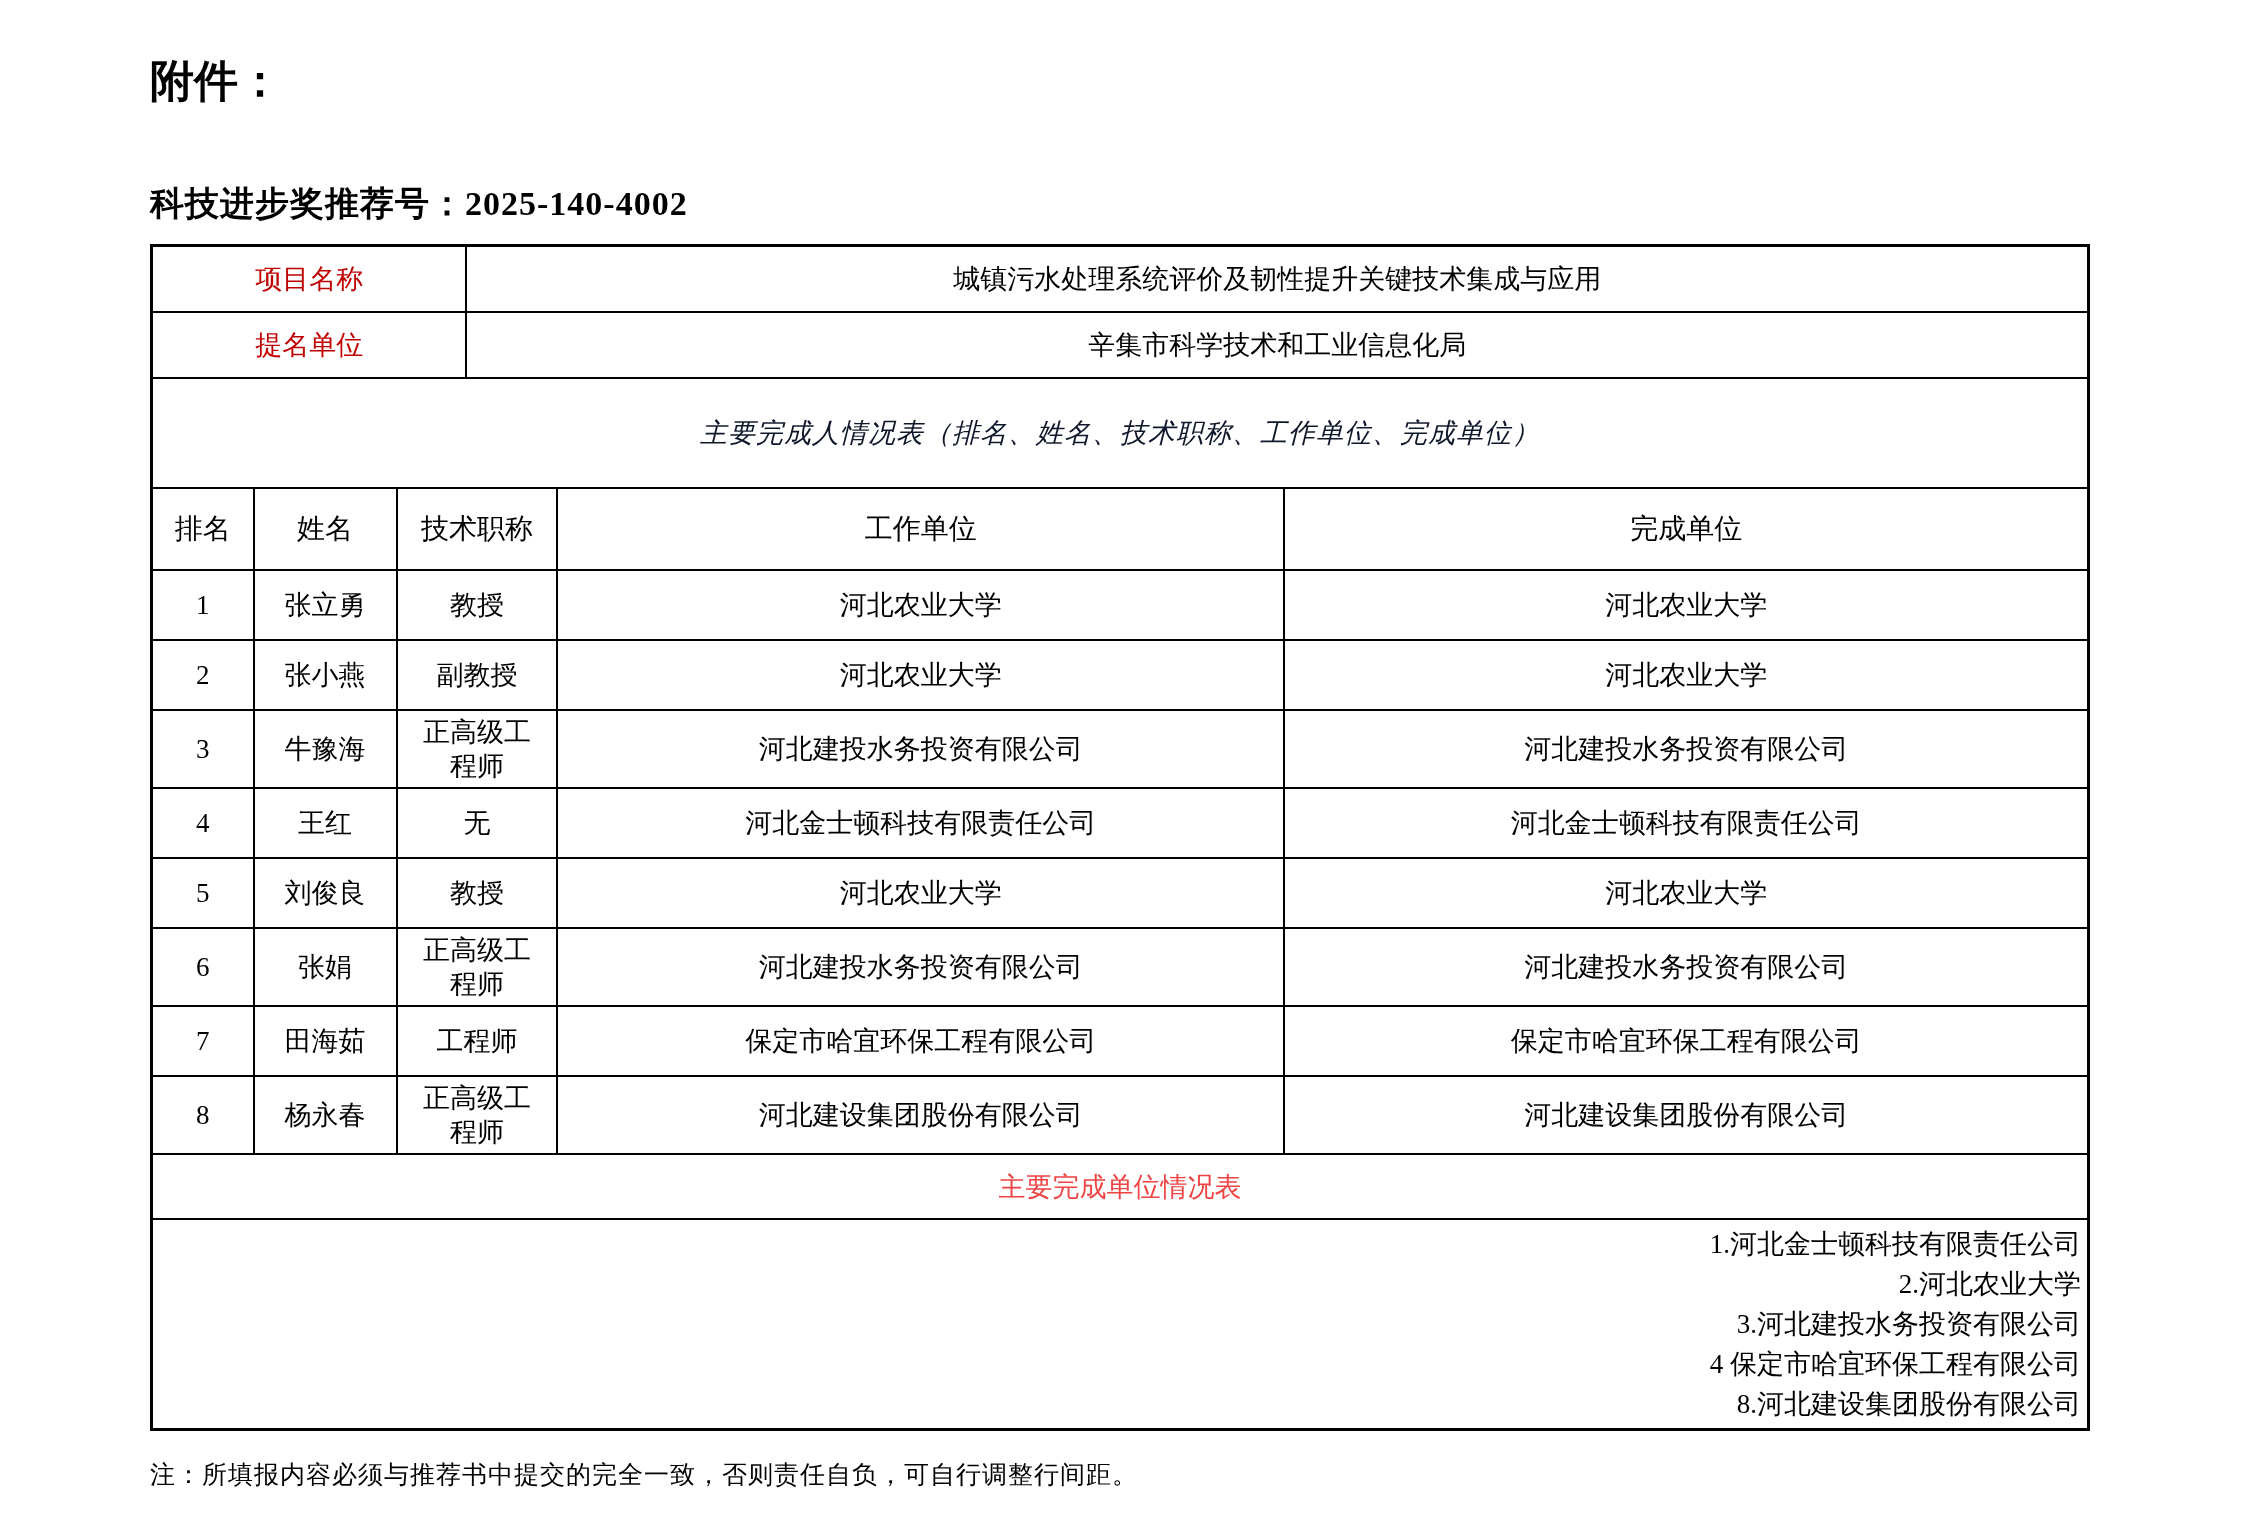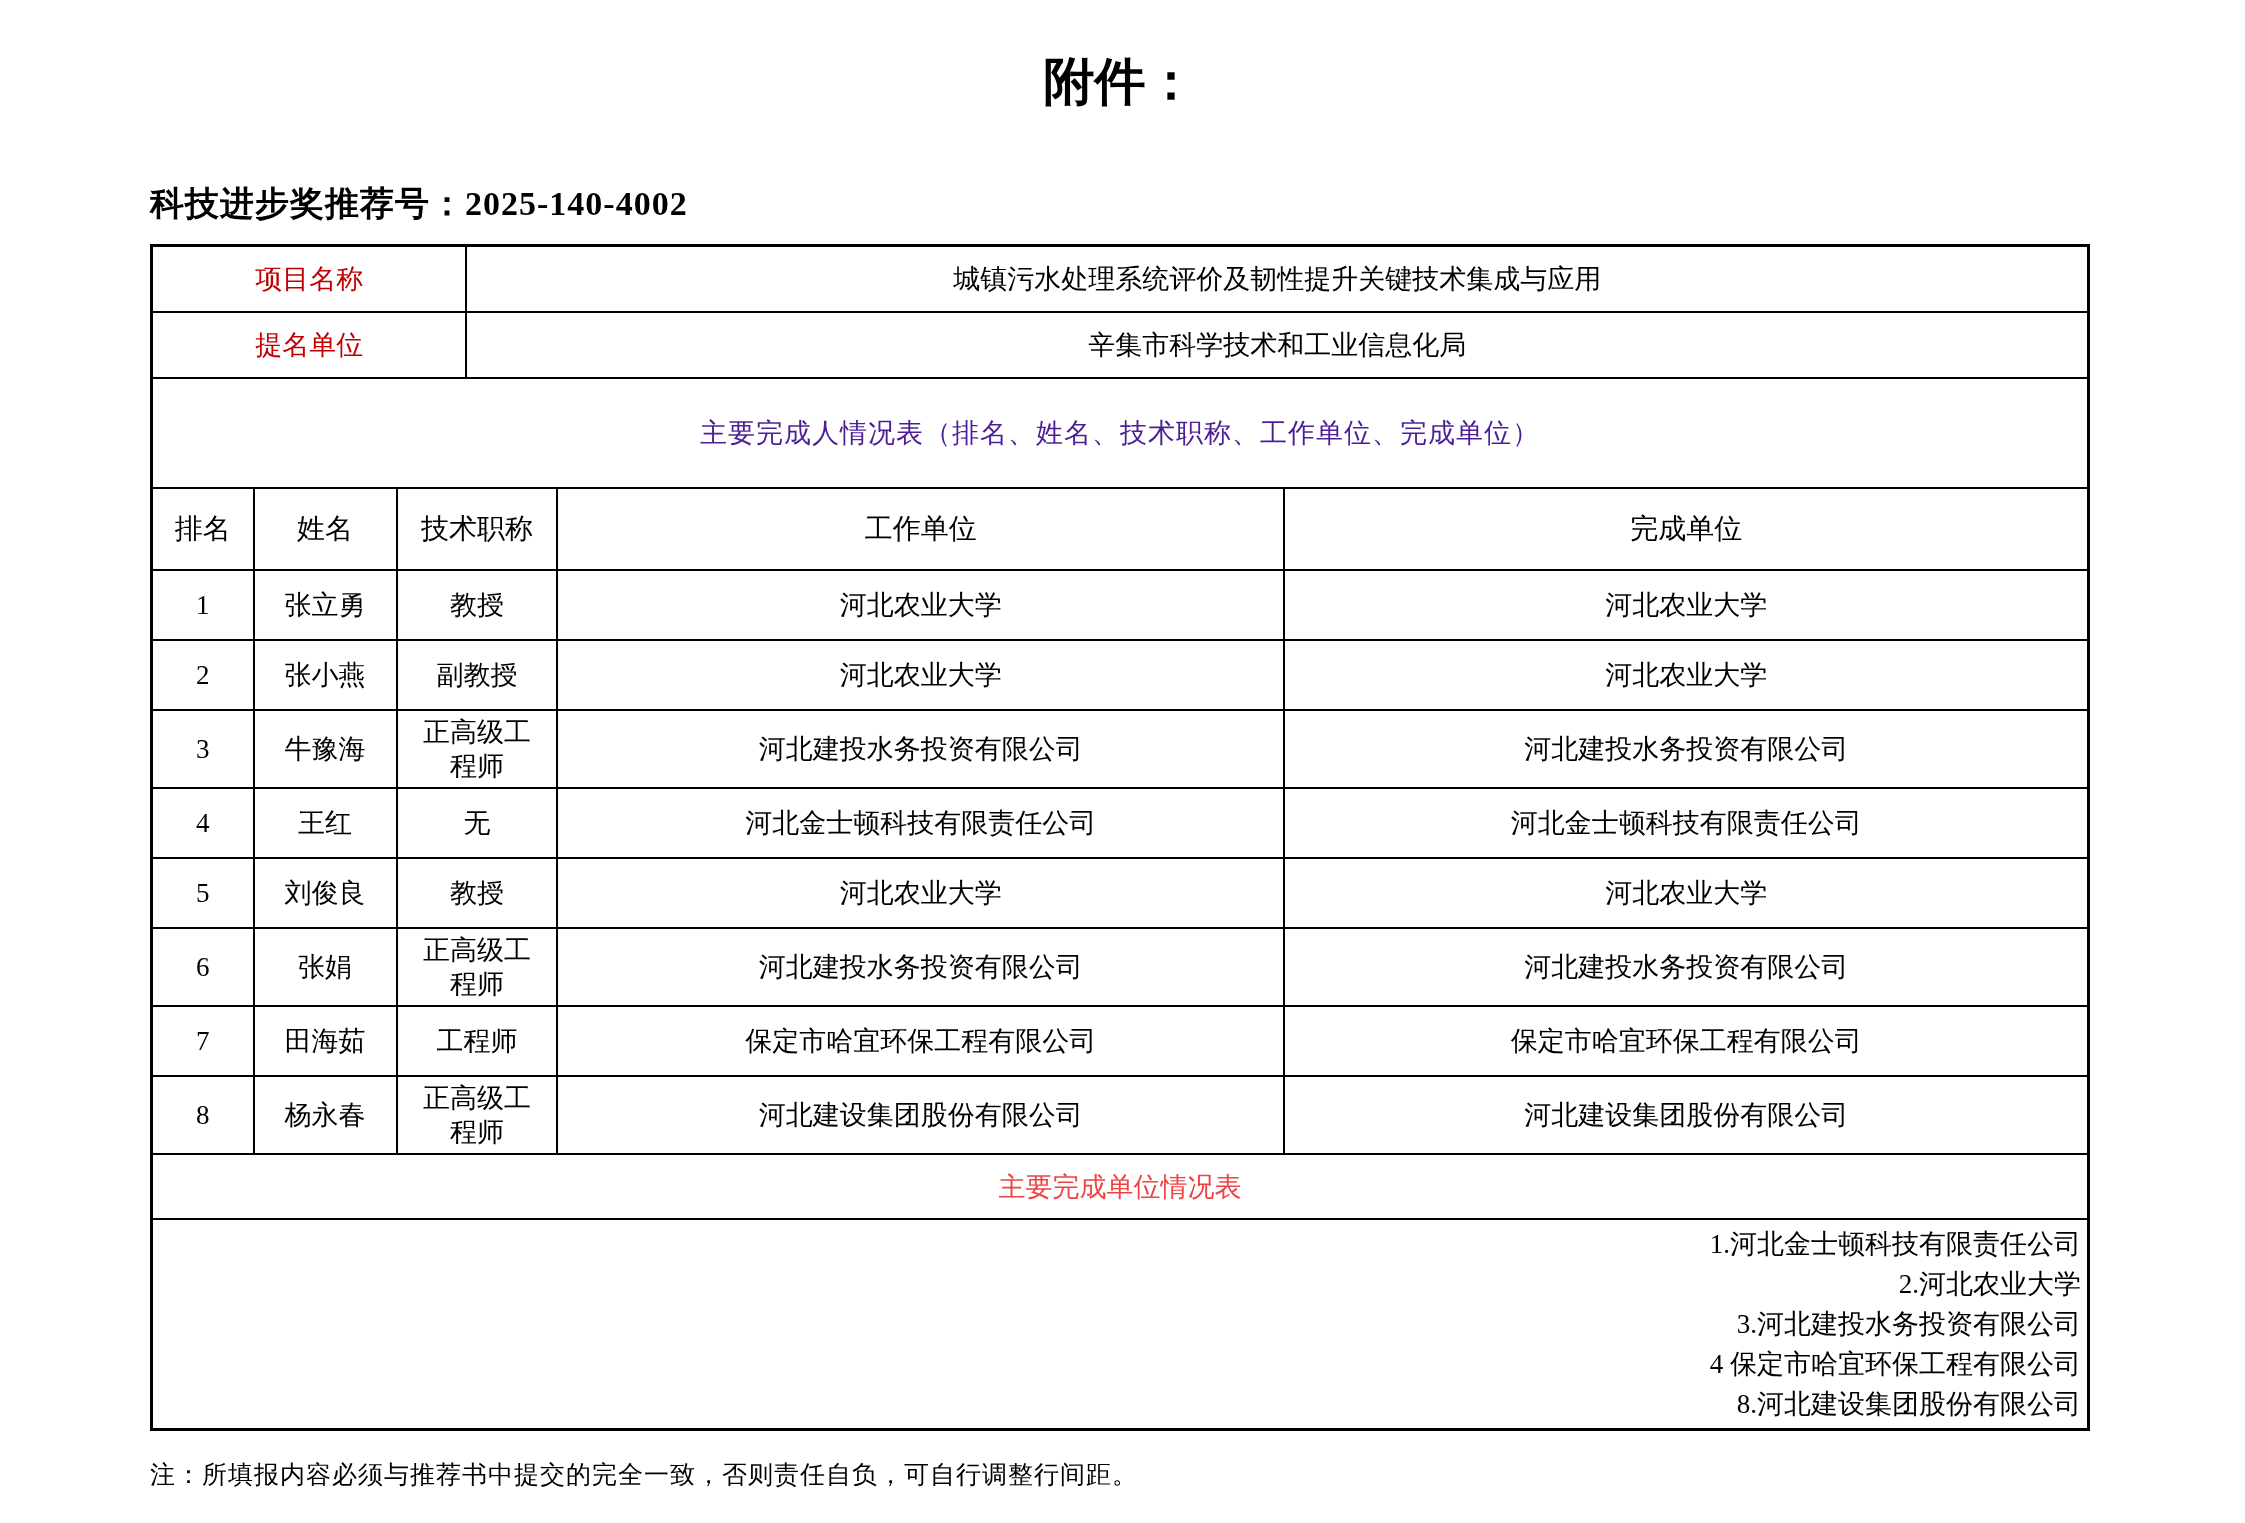--- a/index.html
+++ b/index.html
@@ -5,21 +5,21 @@
   html,body{margin:0;padding:0;background:#ffffff;}
   body{
     width:2245px;height:1523px;
     font-family:"Liberation Serif","DejaVu Serif",serif;
     color:#000;
     position:relative;
     overflow:hidden;
   }
   .doc{padding:58px 155px 0 150px;}
   .attachment{
-    font-size:51px;font-weight:bold;line-height:48px;margin:0 0 76px 0;text-align:center;
+    font-size:44px;font-weight:bold;line-height:48px;margin:0 0 76px 0;
   }
   .rec-line{
     font-size:34px;font-weight:bold;line-height:44px;margin:0 0 18px 0;
     letter-spacing:1px;
   }
   .tablewrap{border:3px solid #000;}
   .tablewrap table{width:100%;border-collapse:collapse;table-layout:fixed;}
   .tablewrap td,.tablewrap th{
     border:2px solid #000;
     text-align:center;vertical-align:middle;
@@ -29,22 +29,23 @@
   }
   .tablewrap table td:first-child,.tablewrap table th:first-child{border-left:none;}
   .tablewrap table td:last-child,.tablewrap table th:last-child{border-right:none;}
   .tablewrap table tr:first-child td,.tablewrap table tr:first-child th{border-top:none;}
   .tablewrap table:last-of-type tr:last-child td{border-bottom:none;}
 
   .info-row td{height:56px;}
   .info-label{color:#c00000;font-weight:bold;font-size:29px;}
 
   .caption-cell{
-    height:100px;color:#4c1d95;font-weight:bold;font-size:30px;
+    height:100px;color:#0f172a;font-weight:bold;font-size:30px;
     letter-spacing:1px;
+    font-style:italic;
   }
   .caption2-cell{
     height:55px;color:#ef4444;font-weight:bold;font-size:29px;
   }
   .hdr th{height:72px;font-size:28px;}
   .prow td{height:60px;line-height:34px;}
   .prow td.col-title{padding:4px 24px;border-radius:16px;}
 
   .unit-cell{
     text-align:left;vertical-align:top;

